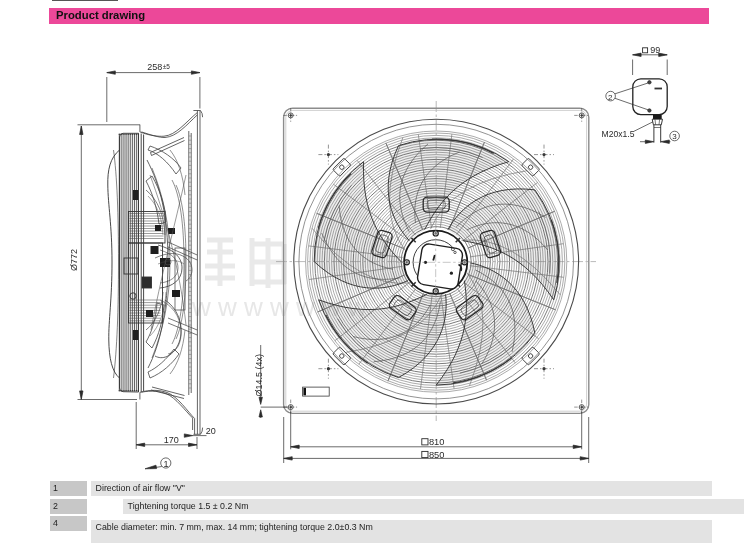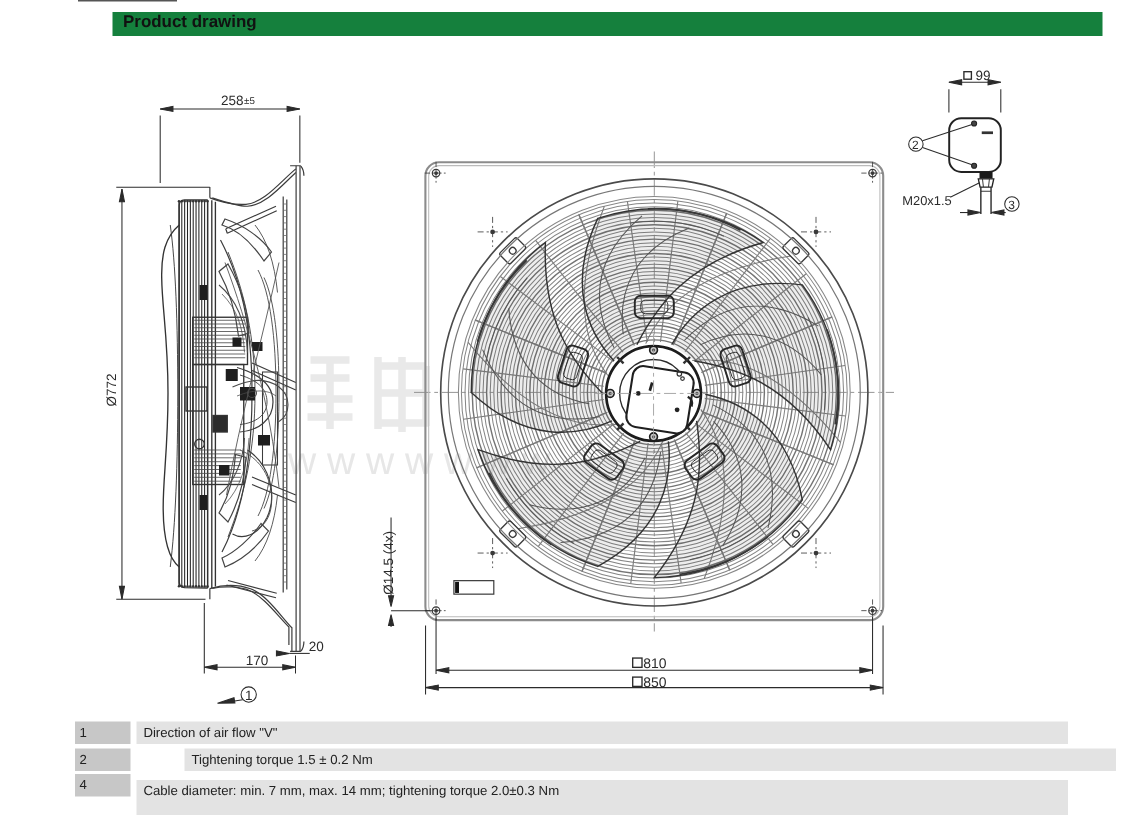--- a/index.html
+++ b/index.html
@@ -1,18 +1,18 @@
 <!DOCTYPE html>
 <html><head>
 <meta charset="utf-8">
 <style>
   html,body { margin:0; padding:0; background:#fff; width:750px; height:543px;
               font-family:"Liberation Sans", sans-serif; }
   .hdr { position:absolute; left:49px; top:8px; width:660px; height:16px;
-         background:#15803d;margin-left:26px; }
+         background:#ec4899; }
   .hdr span { position:absolute; left:7px; top:1px; font-size:11.3px; font-weight:bold; color:#111; }
   .topline { position:absolute; left:52px; top:0px; width:66px; height:1px; background:#555; }
   .num { position:absolute; left:50px; width:37px; background:#c7c7c7; color:#222; font-size:8.8px; padding-left:3px; box-sizing:border-box; }
   .txt { position:absolute; left:91px; width:621px; background:#e3e3e3; color:#222; font-size:8.8px; padding-left:4.6px; box-sizing:border-box; }
   svg { position:absolute; left:0; top:0; }
 </style>
 </head>
 <body>
 <svg width="750" height="543" viewBox="0 0 750 543">
 <g fill="none" stroke="#e9e9e9" stroke-width="5">

